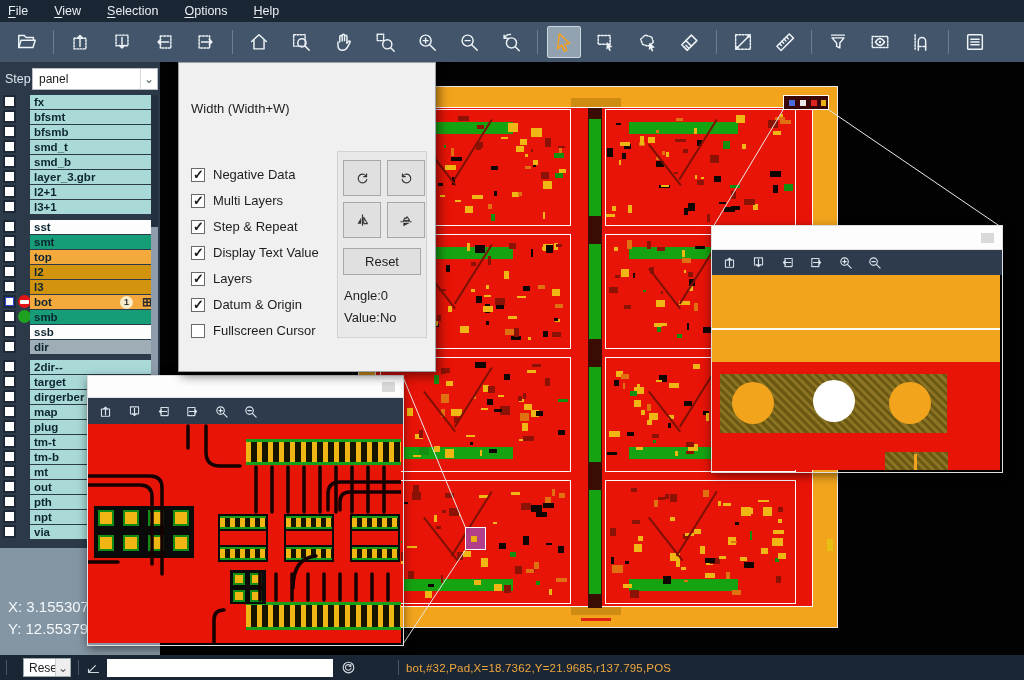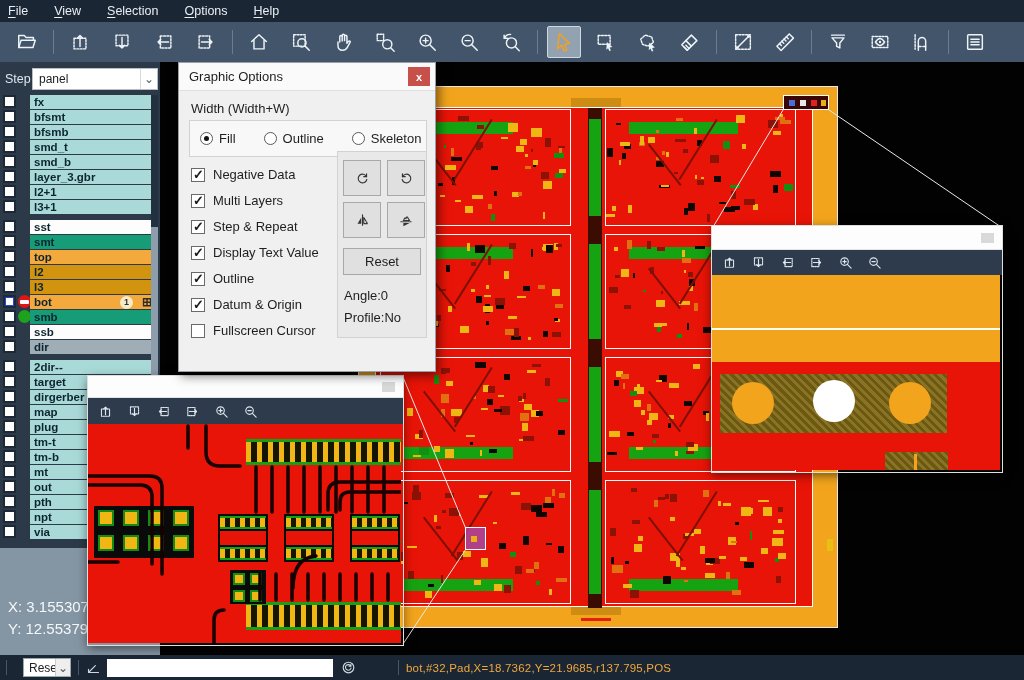--- a/index.html
+++ b/index.html
@@ -1069,73 +1069,55 @@
       <div class="hatch" style="left:8px;top:99px;width:227px;height:59px"></div>
       <div class="circ" style="left:20px;top:107px;width:42px;height:42px;background:#f2a41c"></div>
       <div class="circ" style="left:101px;top:105px;width:42px;height:42px;background:#fff"></div>
       <div class="circ" style="left:177px;top:107px;width:42px;height:42px;background:#f2a41c"></div>
       <div class="hatch" style="left:173px;top:177px;width:63px;height:18px"></div>
       <div class="abs" style="left:202px;top:179px;width:3px;height:16px;background:#f2a41c"></div>
     </div>
   </div>
 
   <div class="dialog">
-    <div class="dlg-title">
-      <span>Graphic Options</span>
-      <div class="dlg-close">x</div>
-    </div>
     <div class="dlg-width">Width (Width+W)</div>
-    <div class="radio-panel" id="radio-panel">
-        <label class="radio" style="margin-left: 10px;">
-          <span class="rdot on"></span>
-          <span>Fill</span>
-        </label>
-        <label class="radio" style="margin-left: 28px;">
-          <span class="rdot"></span>
-          <span>Outline</span>
-        </label>
-        <label class="radio" style="margin-left: 28px;">
-          <span class="rdot"></span>
-          <span>Skeleton</span>
-        </label>
-      </div>
     <div id="check-col">
         <div class="check-row" style="top: 104px;">
           <span class="cbox on"></span>
           <span>Negative Data</span>
         </div>
         <div class="check-row" style="top: 130px;">
           <span class="cbox on"></span>
           <span>Multi Layers</span>
         </div>
         <div class="check-row" style="top: 156px;">
           <span class="cbox on"></span>
           <span>Step &amp; Repeat</span>
         </div>
         <div class="check-row" style="top: 182px;">
           <span class="cbox on"></span>
           <span>Display Text Value</span>
         </div>
         <div class="check-row" style="top: 208px;">
           <span class="cbox on"></span>
-          <span>Outline</span>
+          <span>Layers</span>
         </div>
         <div class="check-row" style="top: 234px;">
           <span class="cbox on"></span>
           <span>Datum &amp; Origin</span>
         </div>
         <div class="check-row" style="top: 260px;">
           <span class="cbox"></span>
           <span>Fullscreen Cursor</span>
         </div>
       </div>
     <div class="dlg-right" id="dlg-right">
       <div class="dlg-reset">Reset</div>
       <div class="dlg-stat" style="top:136px">Angle:0</div>
-      <div class="dlg-stat" style="top:158px">Profile:No</div>
+      <div class="dlg-stat" style="top:158px">Value:No</div>
     <div class="dlg-ibtn" style="left: 5px; top: 8px;">
           <svg viewBox="0 0 24 24" class="ic sm">
             <path d="M18.5 9A7 7 0 1 0 19 13.5"></path>
             <path d="M18.5 4.5V9H14"></path>
           </svg>
         </div>
         <div class="dlg-ibtn" style="left: 49px; top: 8px;">
           <svg viewBox="0 0 24 24" class="ic sm">
             <path d="M5.5 9A7 7 0 1 1 5 13.5"></path>
             <path d="M5.5 4.5V9H10"></path>

